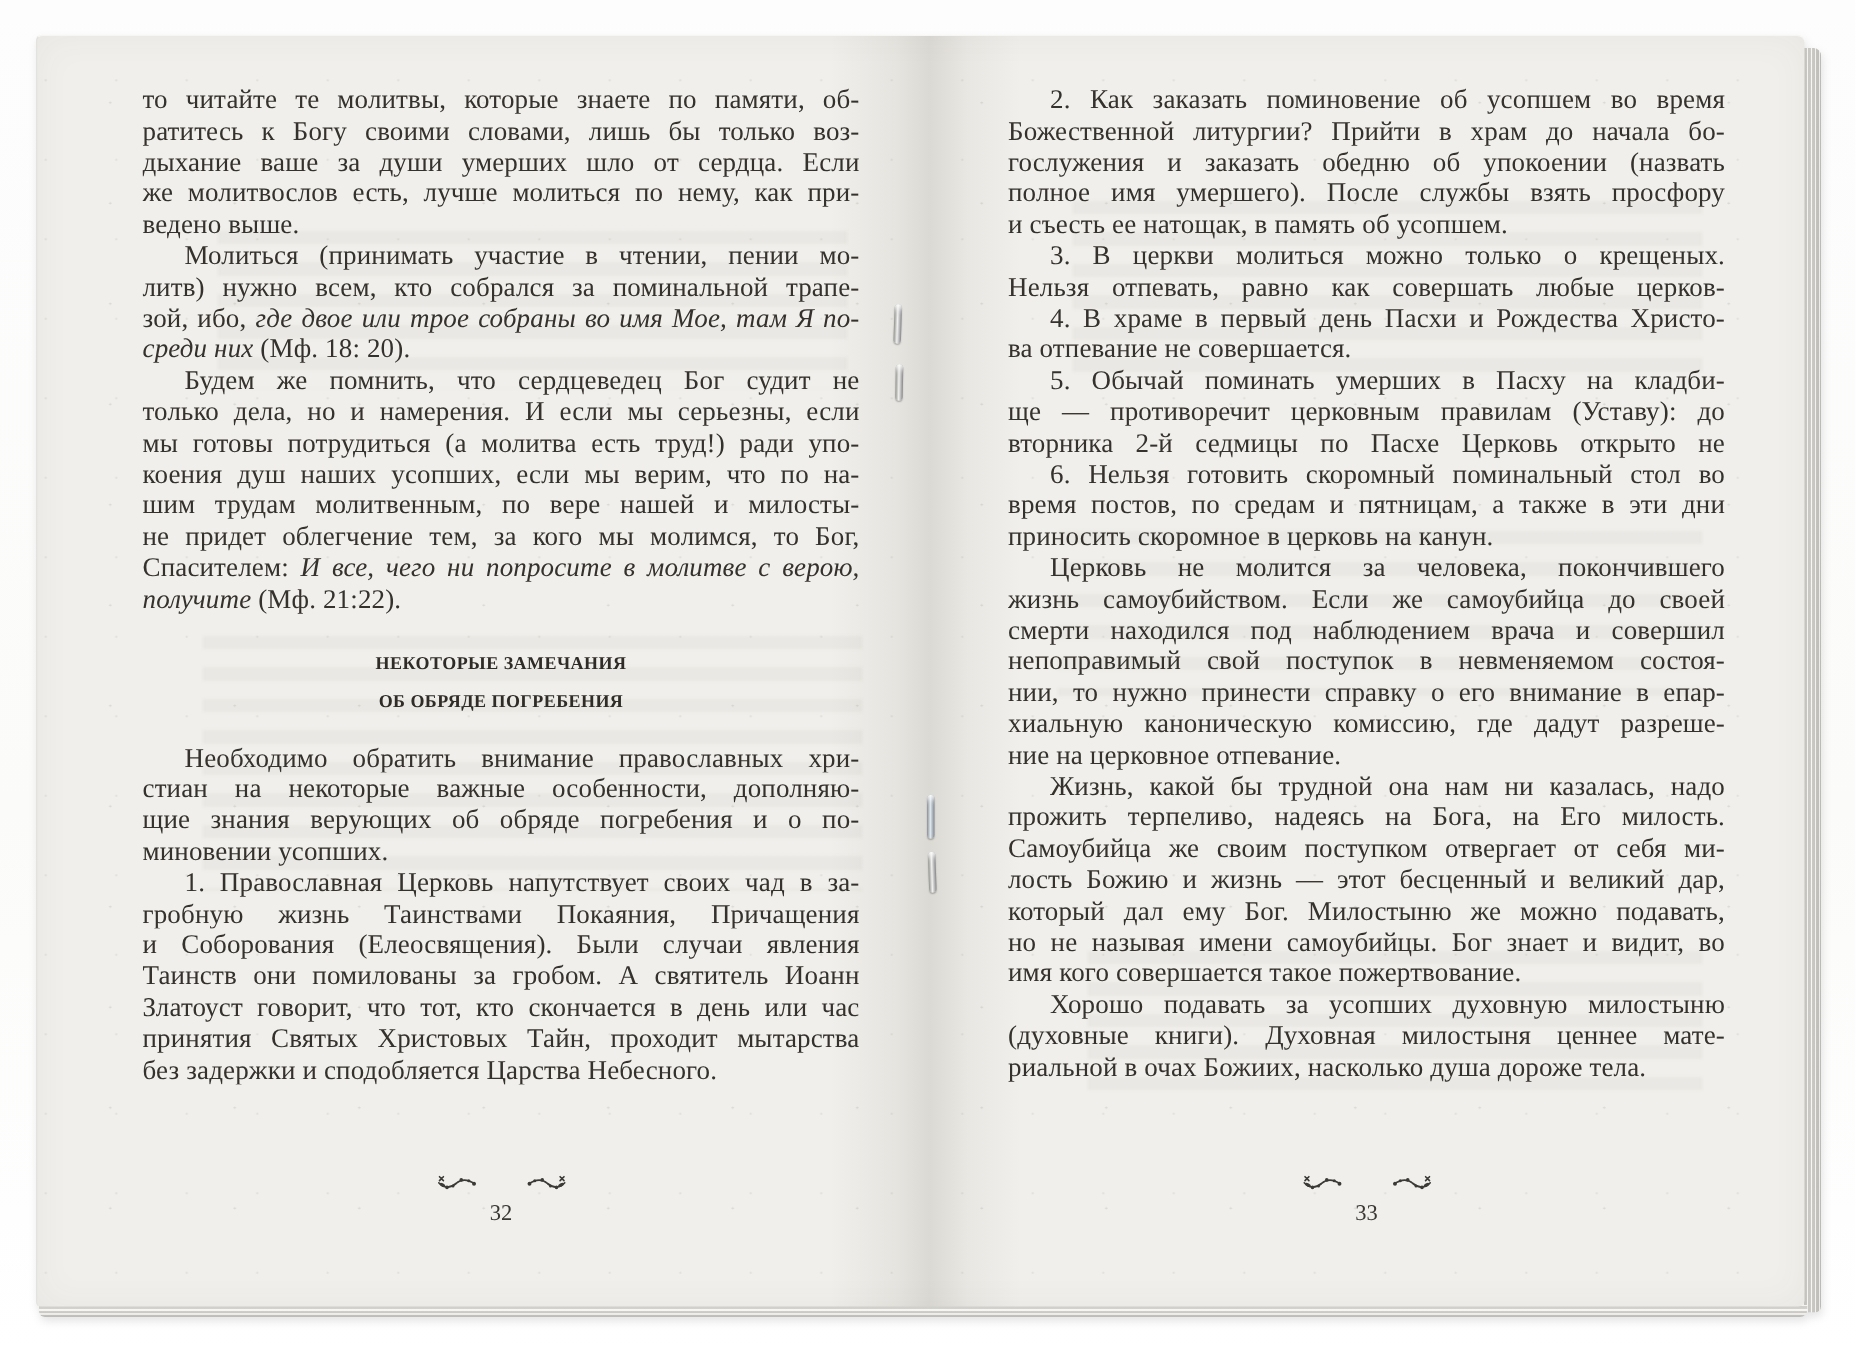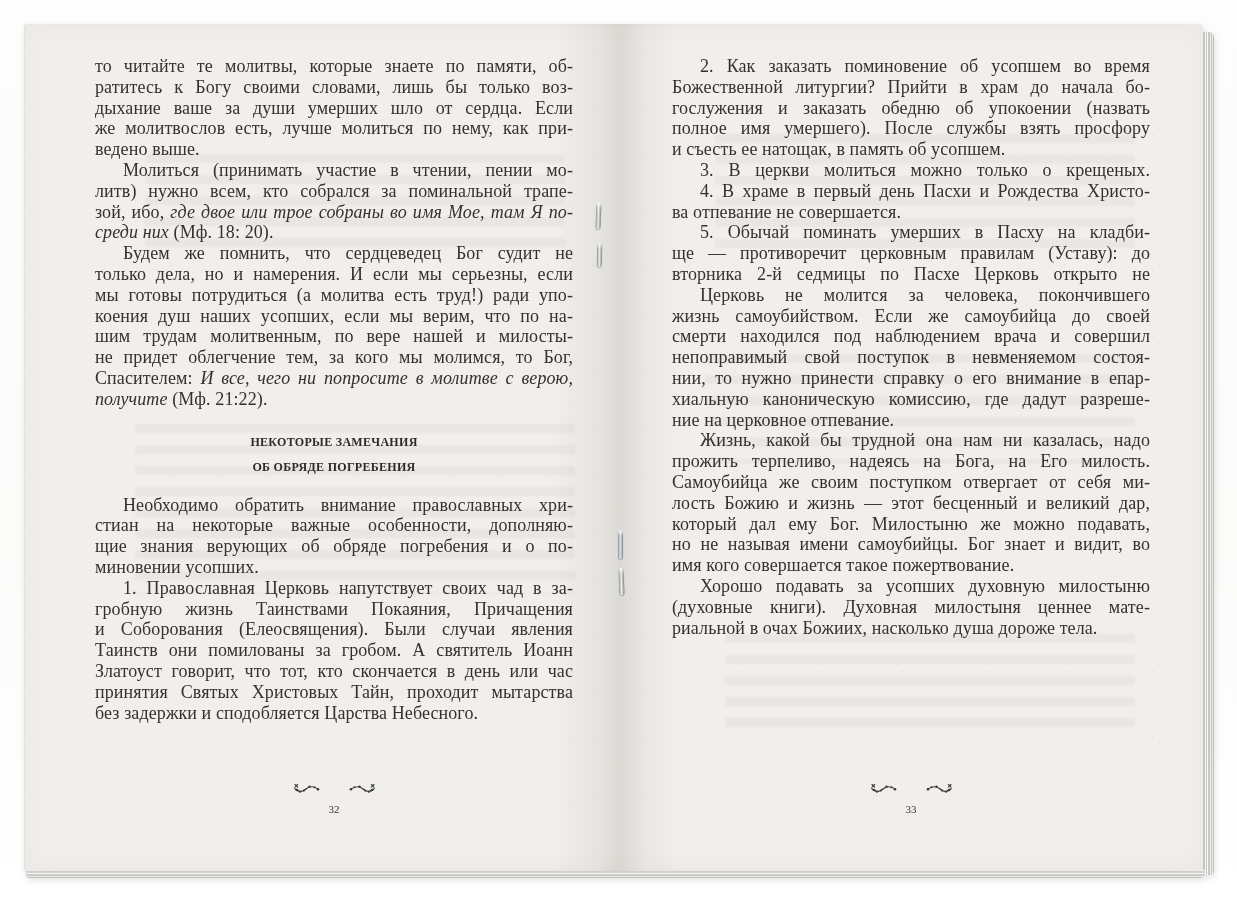--- a/index.html
+++ b/index.html
@@ -141,21 +141,21 @@
     width: 478px;
     height: 22px;
     display: flex;
     align-items: center;
     justify-content: center;
     gap: 9px;
     color: #3a3733;
   }
   .footer-left  { left: 70px; }
   .footer-right { left: 647px; }
-  .pagenum { font-size: 11px; line-height: 1; margin-top: 43px; }
+  .pagenum { font-size: 15px; line-height: 1; margin-top: 43px; }
   .orn { display: block; }
   .orn.flip { transform: scaleX(-1); }
 </style>
 </head>
 <body>
 
 <div class="scene">
   <div class="book">
 
     <div class="edge-right"></div>
@@ -224,29 +224,35 @@
       <div class="col col-right">
           <div class="para">
             <div class="line indent"><span>2. Как заказать поминовение об усопшем во время</span></div>
             <div class="line"><span>Божественной литургии? Прийти в храм до начала бо-</span></div>
             <div class="line"><span>гослужения и заказать обедню об упокоении (назвать</span></div>
             <div class="line"><span>полное имя умершего). После службы взять просфору</span></div>
             <div class="line last"><span>и съесть ее натощак, в память об усопшем.</span></div>
           </div>
           <div class="para">
             <div class="line indent"><span>3. В церкви молиться можно только о крещеных.</span></div>
+            <div class="line"><span>Нельзя отпевать, равно как совершать любые церков-</span></div>
           </div>
           <div class="para">
             <div class="line indent"><span>4. В храме в первый день Пасхи и Рождества Христо-</span></div>
             <div class="line last"><span>ва отпевание не совершается.</span></div>
           </div>
           <div class="para">
             <div class="line indent"><span>5. Обычай поминать умерших в Пасху на кладби-</span></div>
             <div class="line"><span>ще — противоречит церковным правилам (Уставу): до</span></div>
             <div class="line"><span>вторника 2-й седмицы по Пасхе Церковь открыто не</span></div>
+          </div>
+          <div class="para">
+            <div class="line indent"><span>6. Нельзя готовить скоромный поминальный стол во</span></div>
+            <div class="line"><span>время постов, по средам и пятницам, а также в эти дни</span></div>
+            <div class="line last"><span>приносить скоромное в церковь на канун.</span></div>
           </div>
           <div class="para">
             <div class="line indent"><span>Церковь не молится за человека, покончившего</span></div>
             <div class="line"><span>жизнь самоубийством. Если же самоубийца до своей</span></div>
             <div class="line"><span>смерти находился под наблюдением врача и совершил</span></div>
             <div class="line"><span>непоправимый свой поступок в невменяемом состоя-</span></div>
             <div class="line"><span>нии, то нужно принести справку о его внимание в епар-</span></div>
             <div class="line"><span>хиальную каноническую комиссию, где дадут разреше-</span></div>
             <div class="line last"><span>ние на церковное отпевание.</span></div>
           </div>

